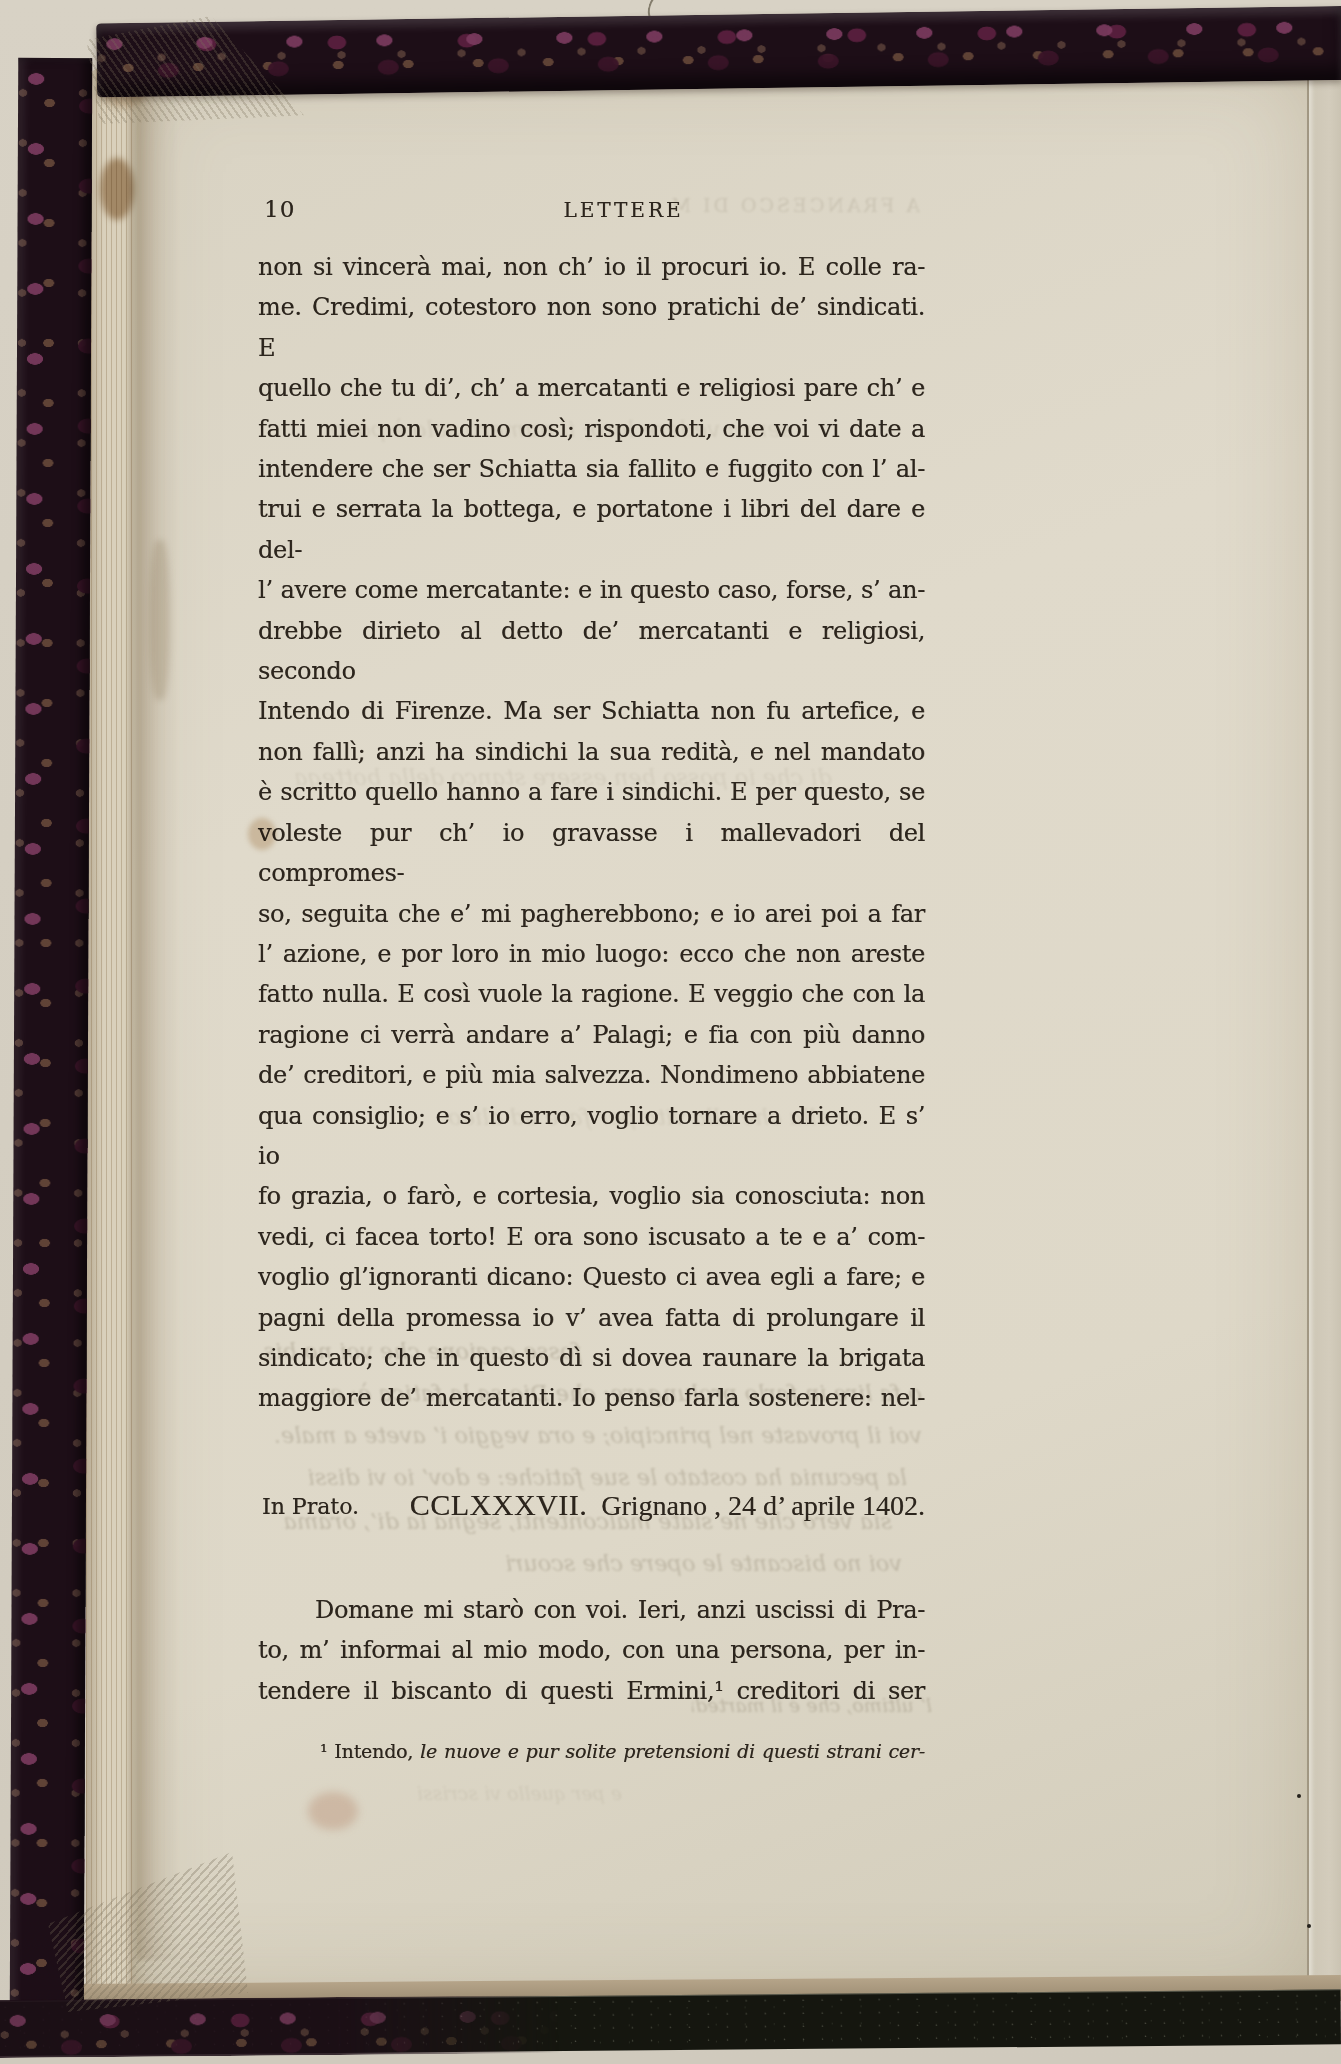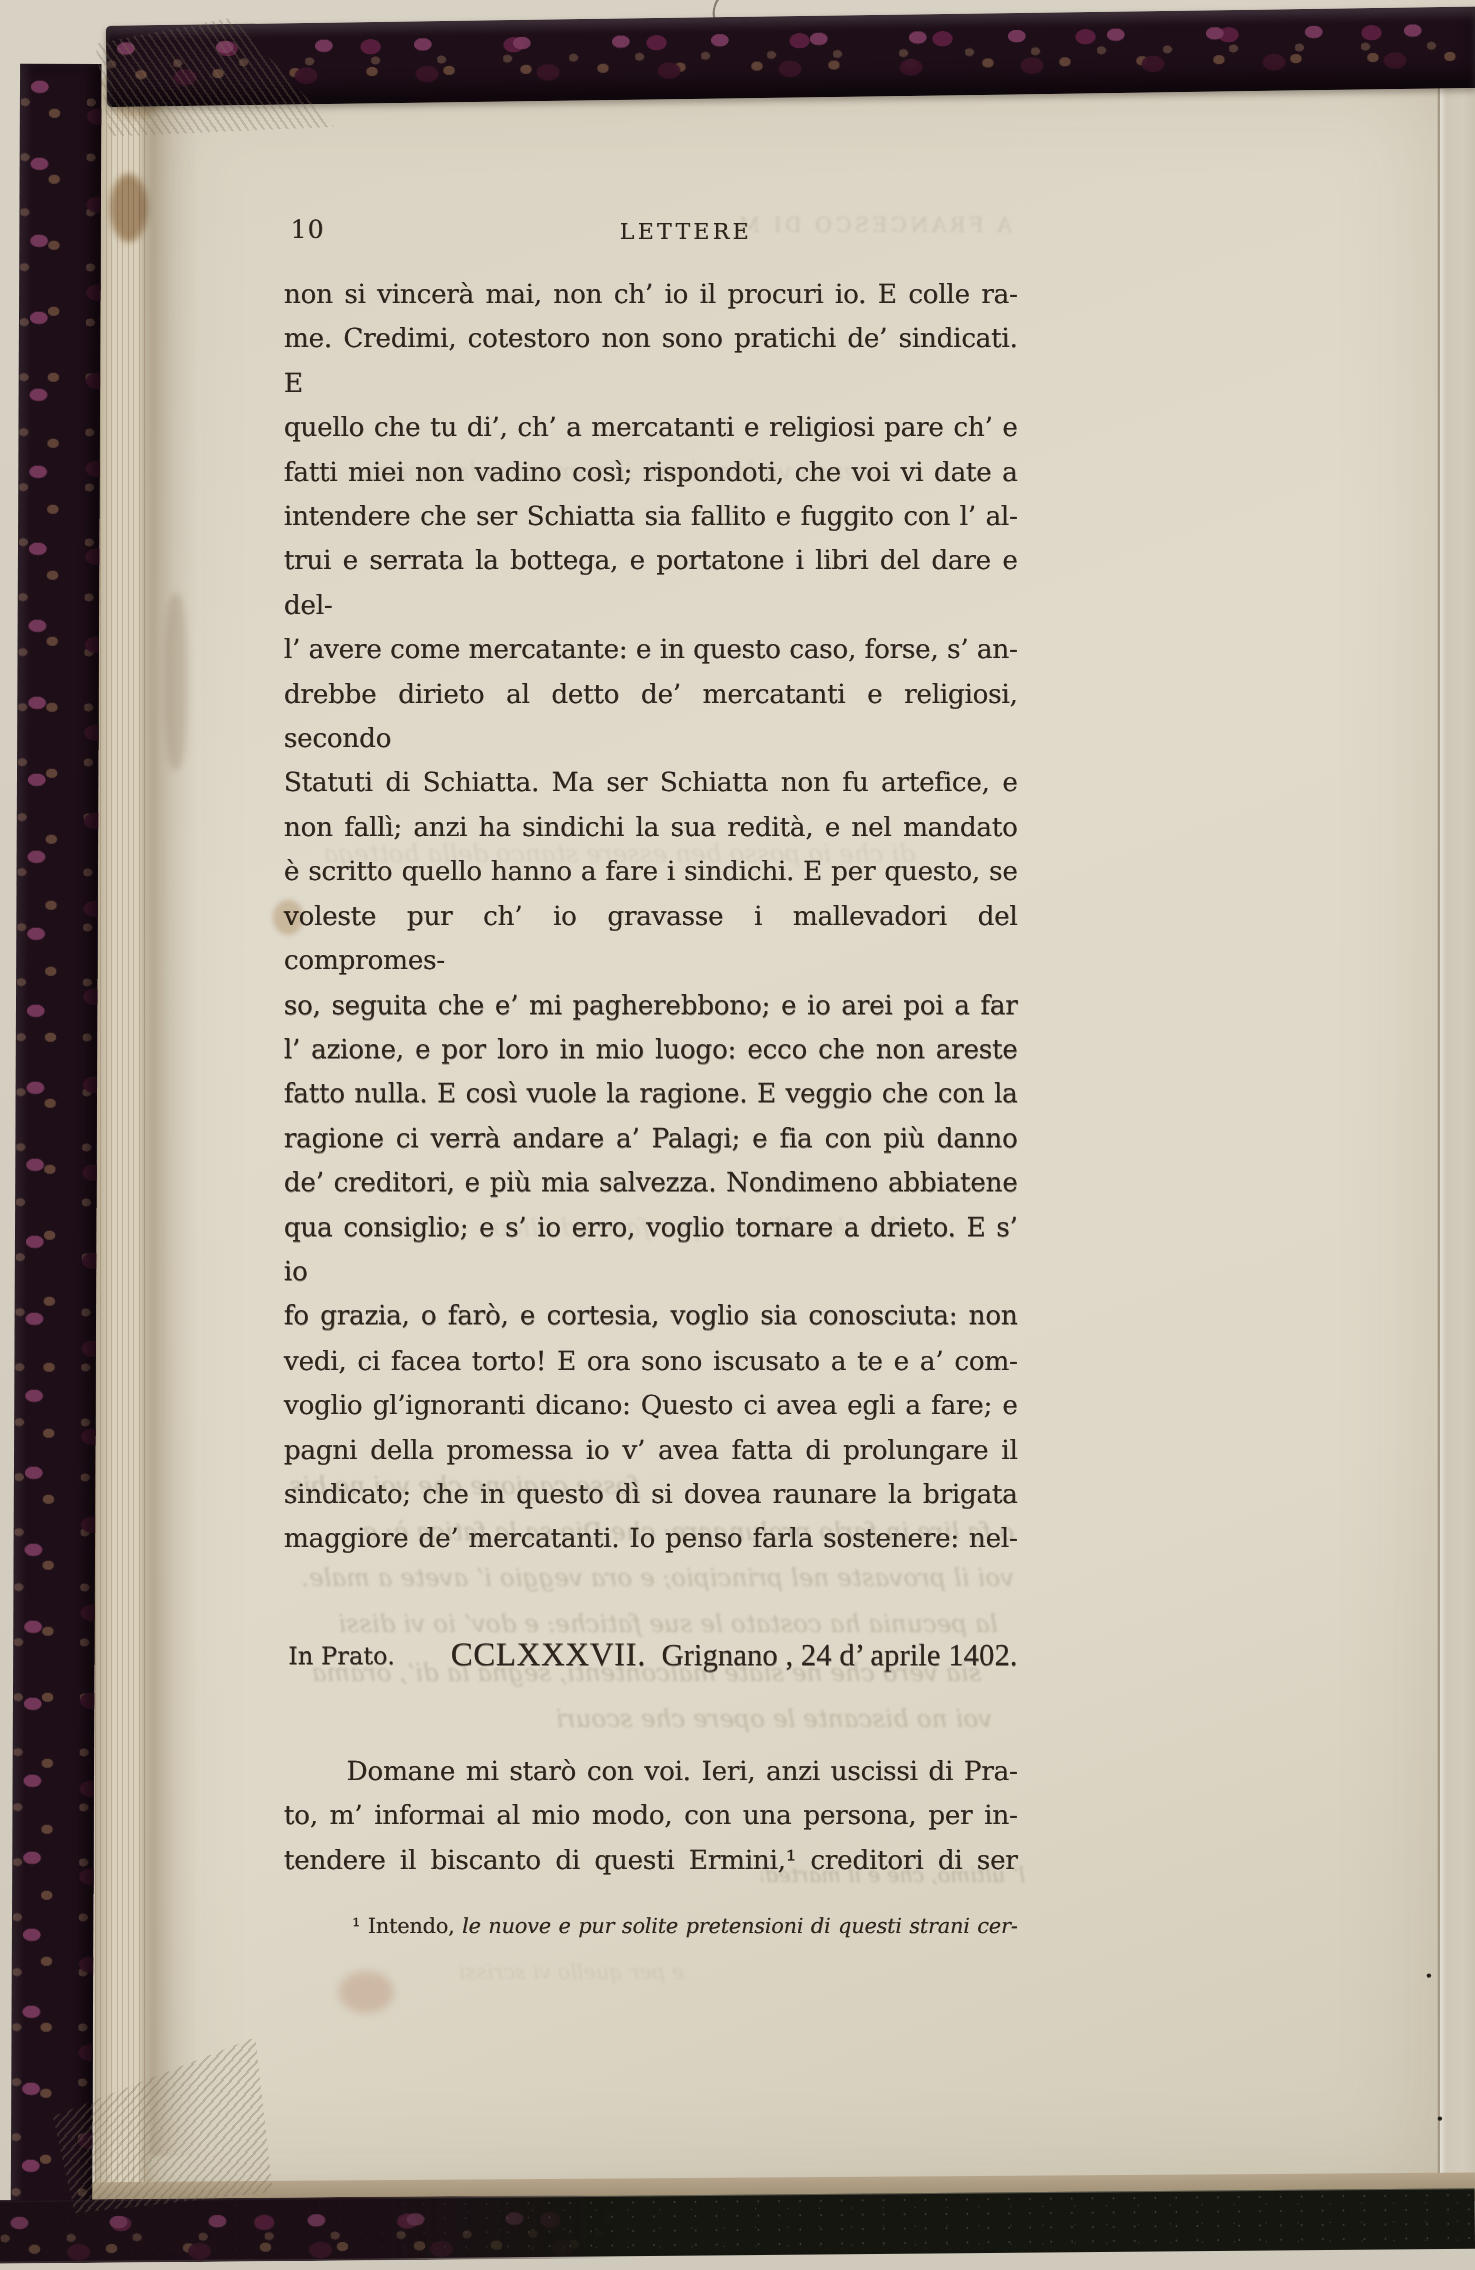--- a/index.html
+++ b/index.html
@@ -144,21 +144,21 @@
 
     <div class="para para1 ink">
       <div class="jline">non si vincerà mai, non ch’ io il procuri io. E colle ra-</div>
       <div class="jline">me. Credimi, cotestoro non sono pratichi de’ sindicati. E</div>
       <div class="jline">quello che tu di’, ch’ a mercatanti e religiosi pare ch’ e</div>
       <div class="jline">fatti miei non vadino così; rispondoti, che voi vi date a</div>
       <div class="jline">intendere che ser Schiatta sia fallito e fuggito con l’ al-</div>
       <div class="jline">trui e serrata la bottega, e portatone i libri del dare e del-</div>
       <div class="jline">l’ avere come mercatante: e in questo caso, forse, s’ an-</div>
       <div class="jline">drebbe dirieto al detto de’ mercatanti e religiosi, secondo</div>
-      <div class="jline">Statuti di Schiatta. Ma ser Schiatta non fu artefice, e</div>
+      <div class="jline">Intendo di Firenze. Ma ser Schiatta non fu artefice, e</div>
       <div class="jline">non fallì; anzi ha sindichi la sua redità, e nel mandato</div>
       <div class="jline">è scritto quello hanno a fare i sindichi. E per questo, se</div>
       <div class="jline">voleste pur ch’ io gravasse i mallevadori del compromes-</div>
       <div class="jline">so, seguita che e’ mi pagherebbono; e io arei poi a far</div>
       <div class="jline">l’ azione, e por loro in mio luogo: ecco che non areste</div>
       <div class="jline">fatto nulla. E così vuole la ragione. E veggio che con la</div>
       <div class="jline">ragione ci verrà andare a’ Palagi; e fia con più danno</div>
       <div class="jline">de’ creditori, e più mia salvezza. Nondimeno abbiatene</div>
       <div class="jline">qua consiglio; e s’ io erro, voglio tornare a drieto. E s’ io</div>
       <div class="jline">fo grazia, o farò, e cortesia, voglio sia conosciuta: non</div>

